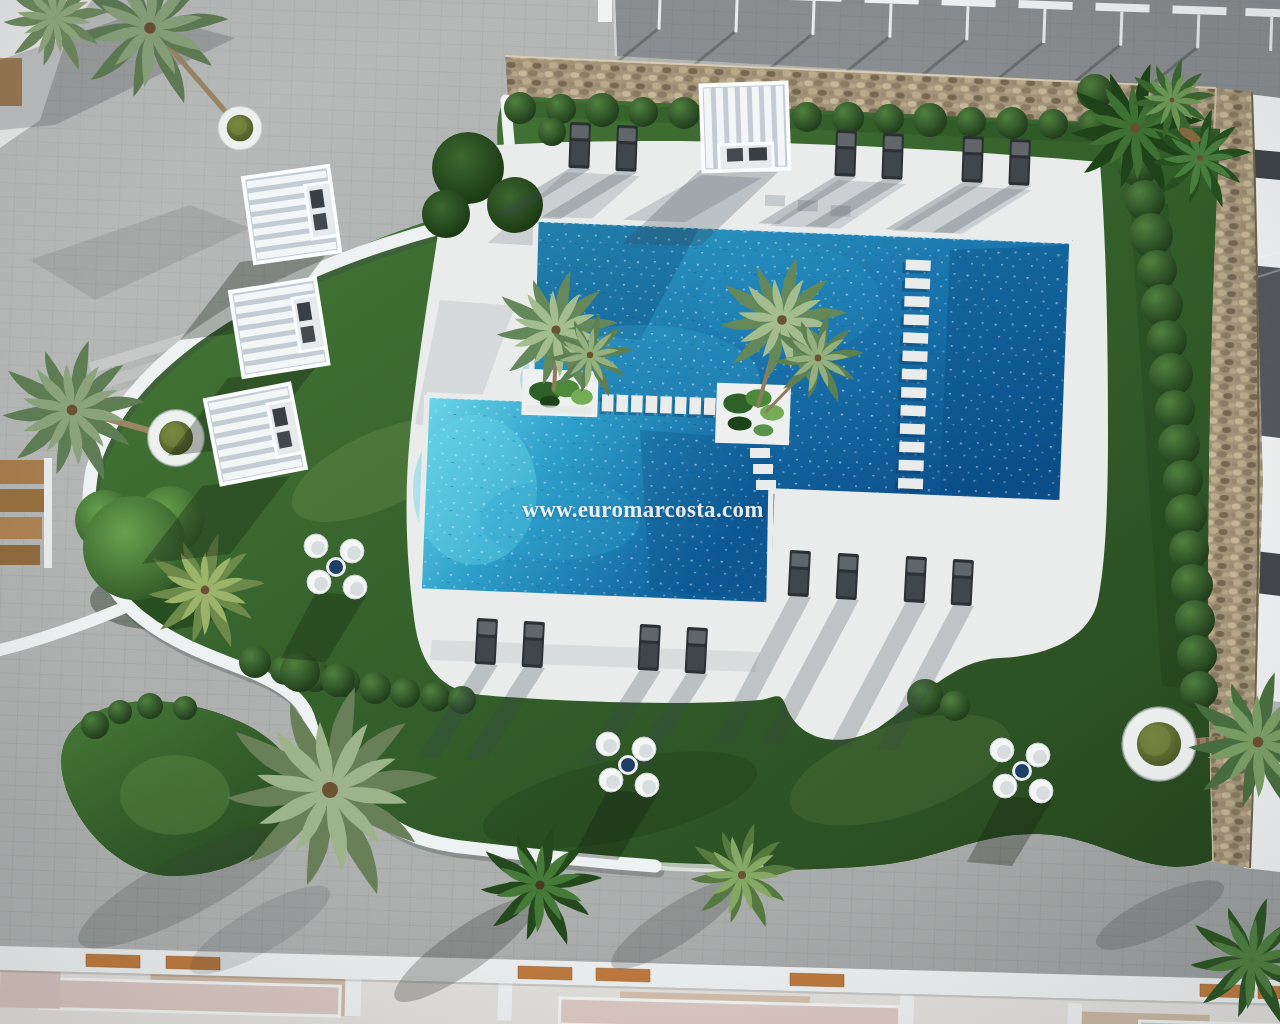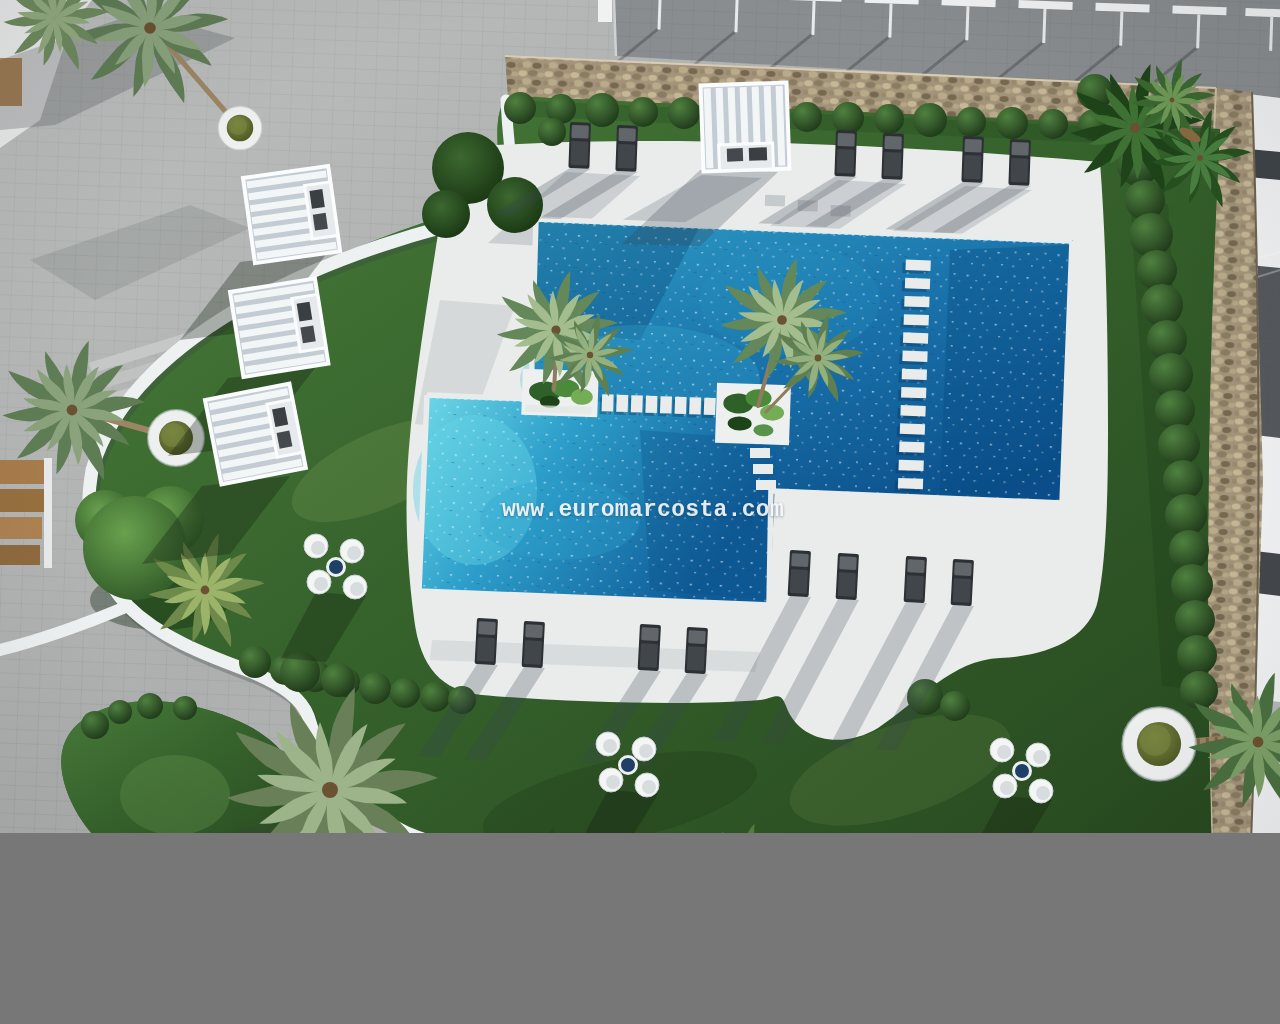--- a/index.html
+++ b/index.html
@@ -1,19 +1,19 @@
 <!DOCTYPE html>
 <html style="--pavement: #adb0af; --deck: #e9eceb; --lawn: #36632c; --pool-deep: #0b4f8c; --pool-light: #6cd6e6; --stone: #a2937a; --bush: #1c3517; --lounger: #2d3135; --white-structure: #eef1f1; --roof: #898d90; --wood: #bf7a3e; --terrace-pink: #d9c7c1; --watermark-color: #f5f7f9;"><head>
 <meta charset="utf-8">
 <style>
   html,body{margin:0;padding:0;background:#777;}
   .stage{
-    position:relative;width:1280px;height:833px;overflow:hidden;
+    position:relative;width:1280px;height:1024px;overflow:hidden;
     background:var(--pavement,#adb0af);
-    font-family:Liberation Mono, monospace;
+    font-family:Liberation Serif, serif;
   }
   .stage svg{position:absolute;left:0;top:0;}
   .watermark{
     position:absolute;left:498px;top:497px;width:290px;
     text-align:center;font-size:23px;font-weight:bold;
     letter-spacing:.3px;color:var(--watermark-color,#f5f7f9);
     opacity:.92;text-shadow:0 1px 3px rgba(15,45,75,.45);
     user-select:none;
   }
 </style>

